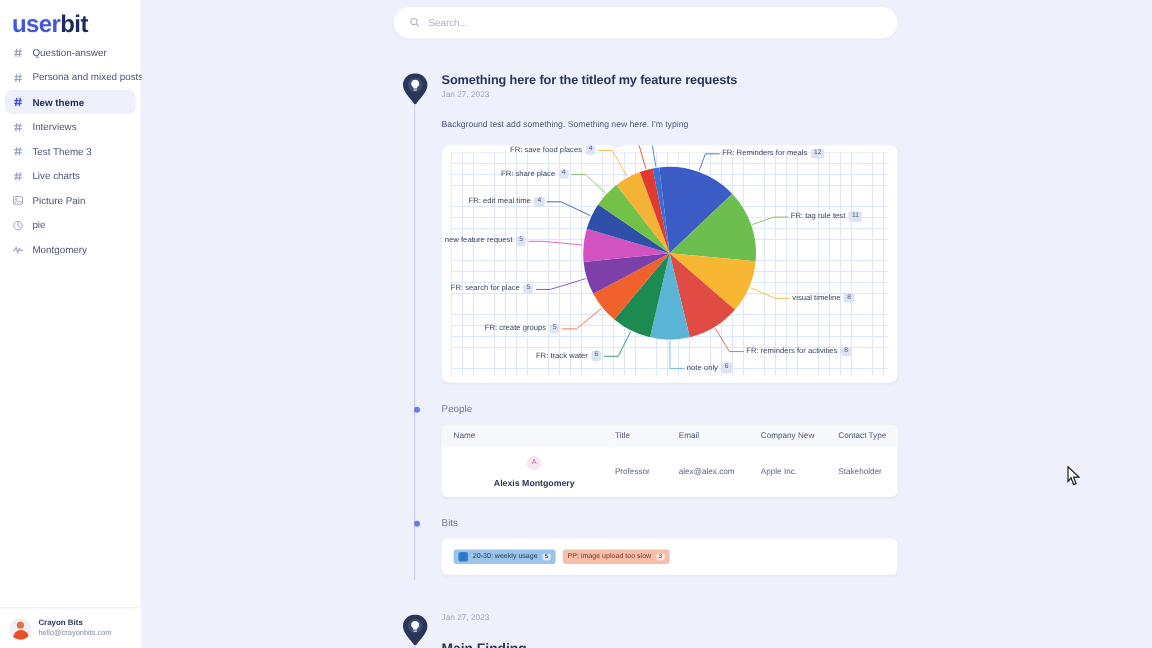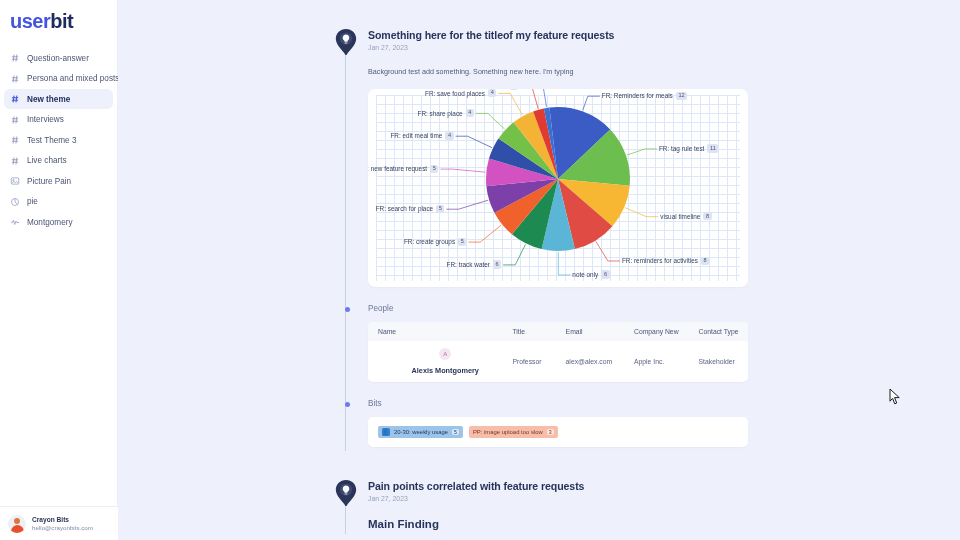--- a/index.html
+++ b/index.html
@@ -19,21 +19,21 @@
     position: relative;
     flex: 0 0 118px;
   }
   .logo {
     font-size: 20px; font-weight: bold; letter-spacing: -0.5px;
     padding: 8px 0 0 10px; line-height: 26px;
   }
   .logo .a { color: #4355e0; }
   .logo .b { color: #1d2b5e; }
 
-  .nav { margin-top: 14px; }
+  .nav { margin-top: 0; }
   .nav-item {
     display: flex; align-items: center; gap: 7px;
     height: 20px; margin: 0 4px 0.5px 4px;
     padding: 0 6px;
     border-radius: 6px;
     font-size: 8.2px;
     color: #4b5574;
     white-space: nowrap;
     cursor: pointer;
   }
@@ -271,20 +271,27 @@
       <span class="profile-txt">
         <span class="profile-name" style="display:block">Crayon Bits</span>
         <span class="profile-mail" style="display:block">hello@crayonbits.com</span>
       </span>
     </div>
   </aside>
 
   <main class="main">
     <div class="content">
 
+      <div class="search-bar">
+        <span><svg width="9" height="9" viewBox="0 0 16 16" fill="none" stroke="currentColor" stroke-width="1.6">
+              <circle cx="7" cy="7" r="4.6"></circle>
+              <path d="M10.6 10.6L14 14"></path>
+            </svg></span>
+        <input class="search-input" type="text" placeholder="Search..." style="">
+      </div>
 
       <div class="section" style="margin-top:29px">
         <span class="pin">
           <svg width="22" height="26" viewBox="0 0 22 26">
             <path d="M11 0C5.2 0 0.8 4.3 0.8 9.8c0 6.3 7.7 12.5 9.3 15.6.4.8 1.4.8 1.8 0 1.6-3.1 9.3-9.3 9.3-15.6C21.2 4.3 16.8 0 11 0z" fill="#2b3557"></path>
             <circle cx="11" cy="9.6" r="6.1" fill="#3d4a73"></circle>
             <path d="M11 5.4a3.3 3.3 0 0 0-1.9 6c.3.2.4.5.4.8v.5h3v-.5c0-.3.1-.6.4-.8a3.3 3.3 0 0 0-1.9-6z" fill="#fff"></path>
             <path d="M9.6 13.6h2.8v.8H9.6z" fill="#fff"></path>
           </svg>
         </span>
@@ -442,21 +449,20 @@
       <div class="section" style="margin-top:33px">
         <span class="pin">
           <svg width="22" height="26" viewBox="0 0 22 26">
             <path d="M11 0C5.2 0 0.8 4.3 0.8 9.8c0 6.3 7.7 12.5 9.3 15.6.4.8 1.4.8 1.8 0 1.6-3.1 9.3-9.3 9.3-15.6C21.2 4.3 16.8 0 11 0z" fill="#2b3557"></path>
             <circle cx="11" cy="9.6" r="6.1" fill="#3d4a73"></circle>
             <path d="M11 5.4a3.3 3.3 0 0 0-1.9 6c.3.2.4.5.4.8v.5h3v-.5c0-.3.1-.6.4-.8a3.3 3.3 0 0 0-1.9-6z" fill="#fff"></path>
             <path d="M9.6 13.6h2.8v.8H9.6z" fill="#fff"></path>
           </svg>
         </span>
         <span class="spine"></span>
-        <div class="sec-title">Pain points correlated with feature requests</div>
         <div class="sec-date">Jan 27, 2023</div>
         <div class="sub-h2">Main Finding</div>
 
       </div>
 
     </div>
 
     <span class="cursor">
       <svg width="12" height="18" viewBox="0 0 12 18">
           <path d="M1 1l9.2 8.6H5.6l2.1 5.4-2 .8-2.1-5.5L1 13.2z" fill="#fff" stroke="#1a1a1a" stroke-width="1"></path>

